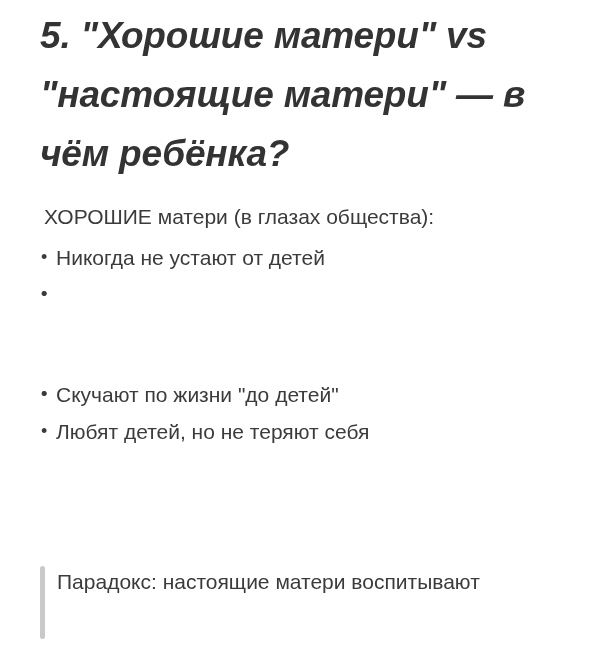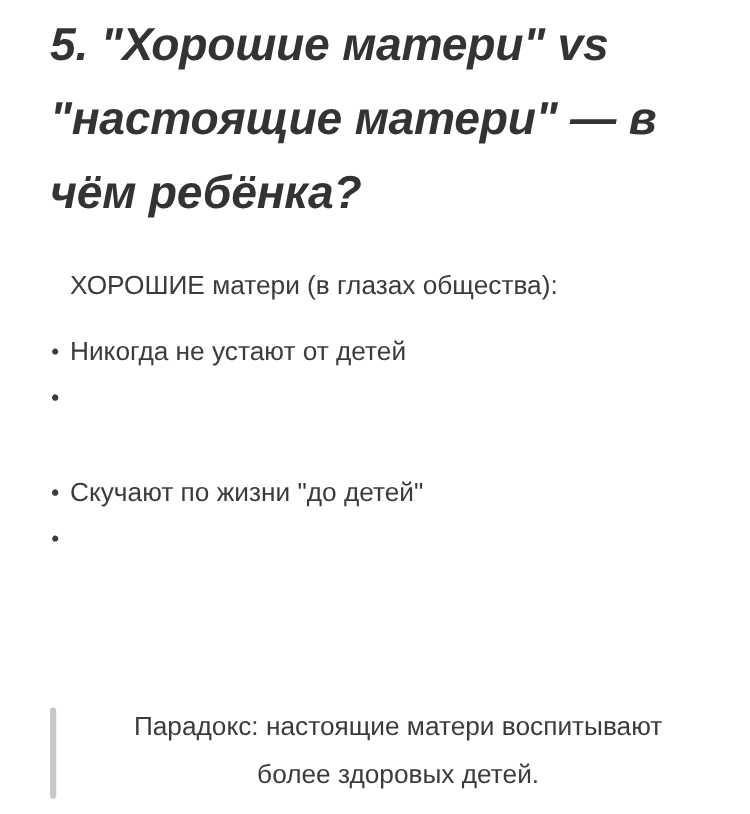--- a/index.html
+++ b/index.html
@@ -35,21 +35,21 @@
       position: absolute;
       left: 0;
       width: 540px;
     }
     .section-1 { top: 194px; }
     .section-2 { top: 376px; }
     .section-heading {
       font-size: 21px;
       line-height: 37px;
       color: #3b3b3b;
-      margin: 16px;
+      margin: 4px;
       font-weight: normal;
     }
     .bullets {
       list-style: none;
       margin: 0;
       padding: 0;
     }
     .bullets li {
       font-size: 21px;
       line-height: 37px;
@@ -63,21 +63,20 @@
       top: 0;
       font-size: 18px;
     }
     .quote {
       position: absolute;
       left: 0;
       top: 563px;
       width: 540px;
       padding-left: 17px;
       box-sizing: border-box;
-      text-align: center;
     }
     .quote-bar {
       position: absolute;
       left: 0;
       top: 3px;
       width: 5px;
       height: 73px;
       background: #c9c9c9;
       border-radius: 3px;
     }
@@ -118,24 +117,24 @@
     <ul class="bullets">
       <li>
         <span class="dot">•</span>
       </li>
       <li>
         <span class="dot">•</span>
         <span>Скучают по жизни "до детей"</span>
       </li>
       <li>
         <span class="dot">•</span>
+        <span>Любят детей, но не теряют себя</span>
       </li>
     </ul>
   </div>
 
   <blockquote class="quote" style="margin:0;">
     <div class="quote-bar"></div>
     <p class="quote-text">
       <span>Парадокс: настоящие матери воспитывают</span><br>
-      <span>более здоровых детей.</span>
     </p>
   </blockquote>
 </div>
 
 </body></html>

